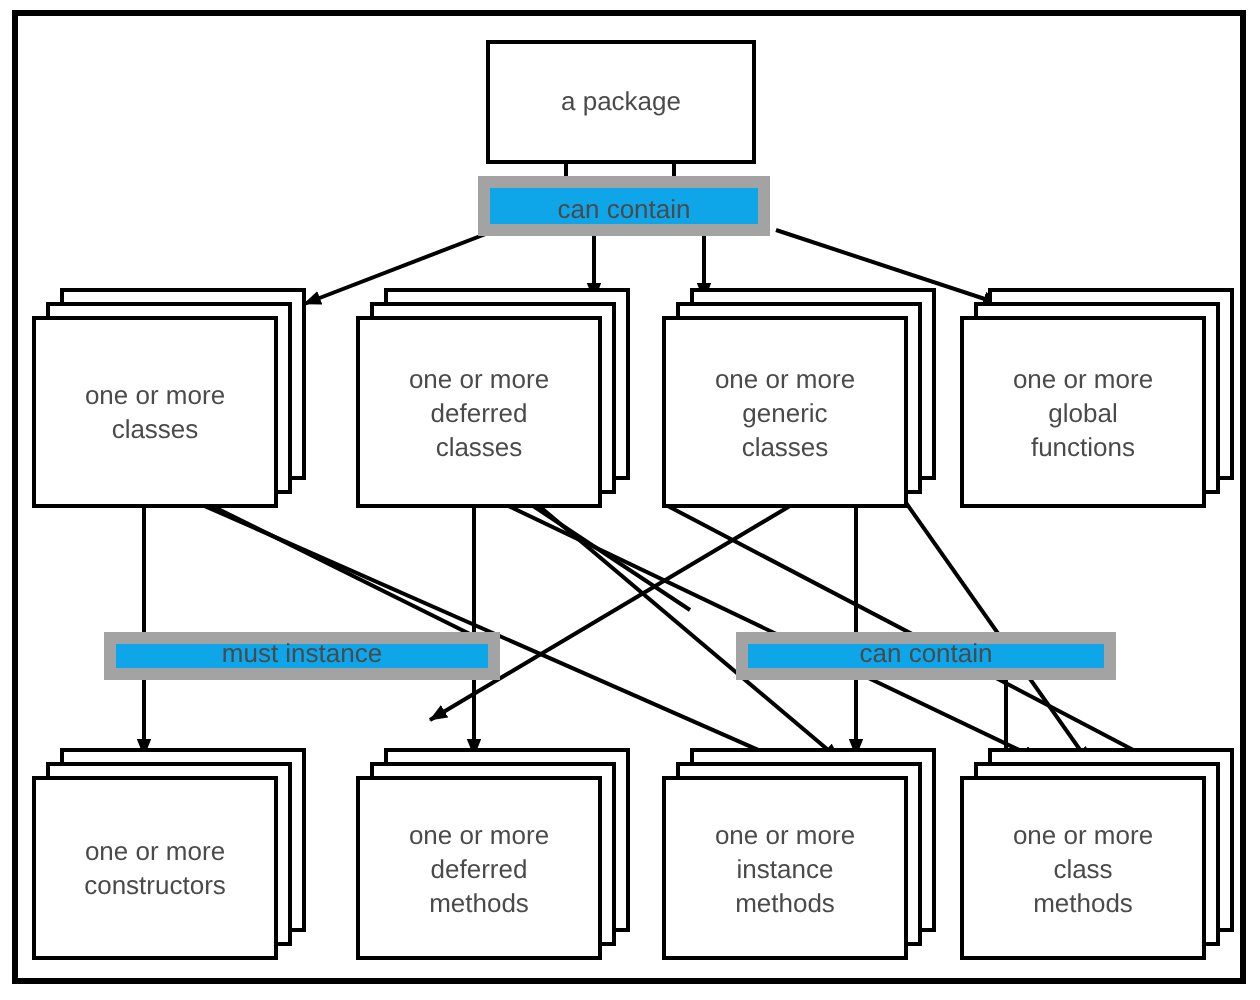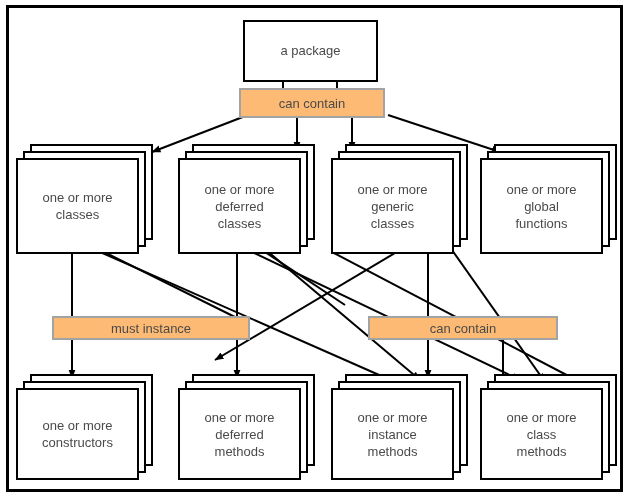--- a/index.html
+++ b/index.html
@@ -43,27 +43,27 @@
     line-height: 16px;
     display: flex;
     align-items: center;
     justify-content: center;
     text-align: center;
     z-index: 5;
   }
   .bar {
     position: absolute;
     box-sizing: border-box;
-    background: #fdba74;
-    border: 2px solid #a3a3a3;
+    background: #0ea5e9;
+    border: 6px solid #a3a3a3;
     color: #4a4a4a;
     font-size: 13px;
     line-height: 15px;
     display: flex;
-    align-items: center;
+    align-items: flex-end;
     justify-content: center;
     text-align: center;
     z-index: 6;
   }
   .stack {
     position: absolute;
     z-index: 4;
   }
   .stack .sheet {
     position: absolute;

